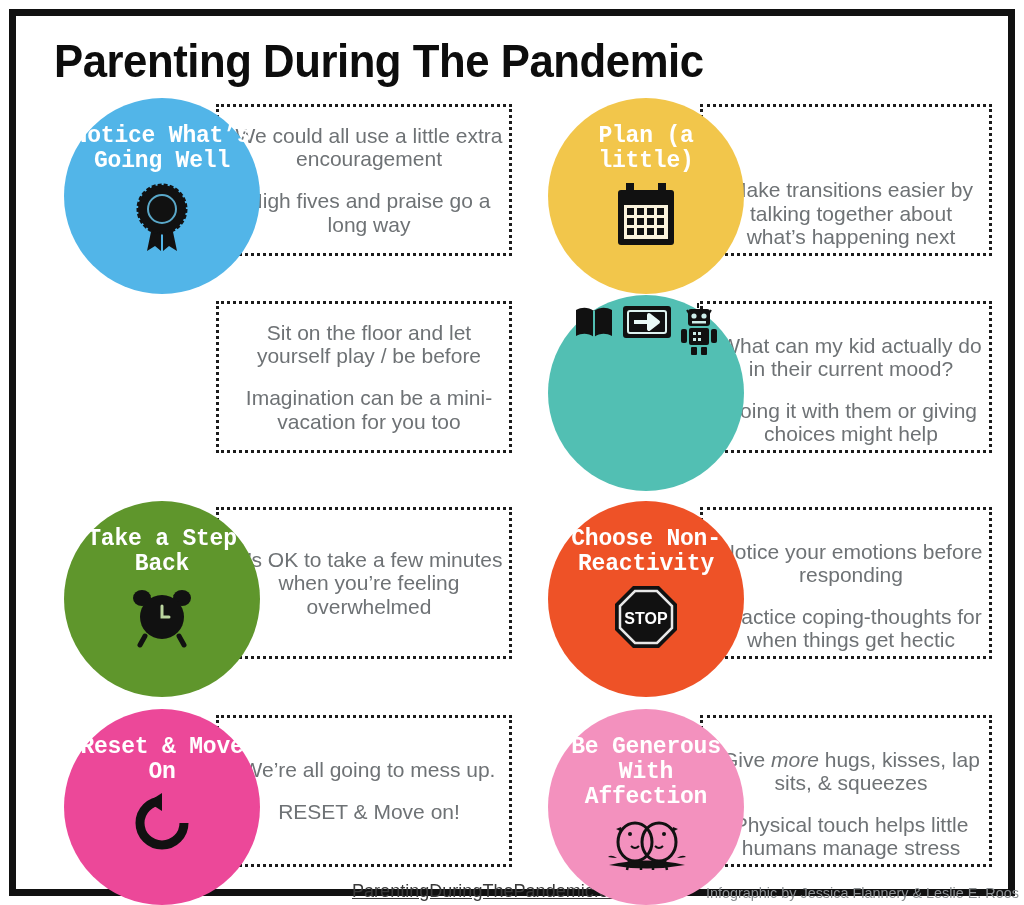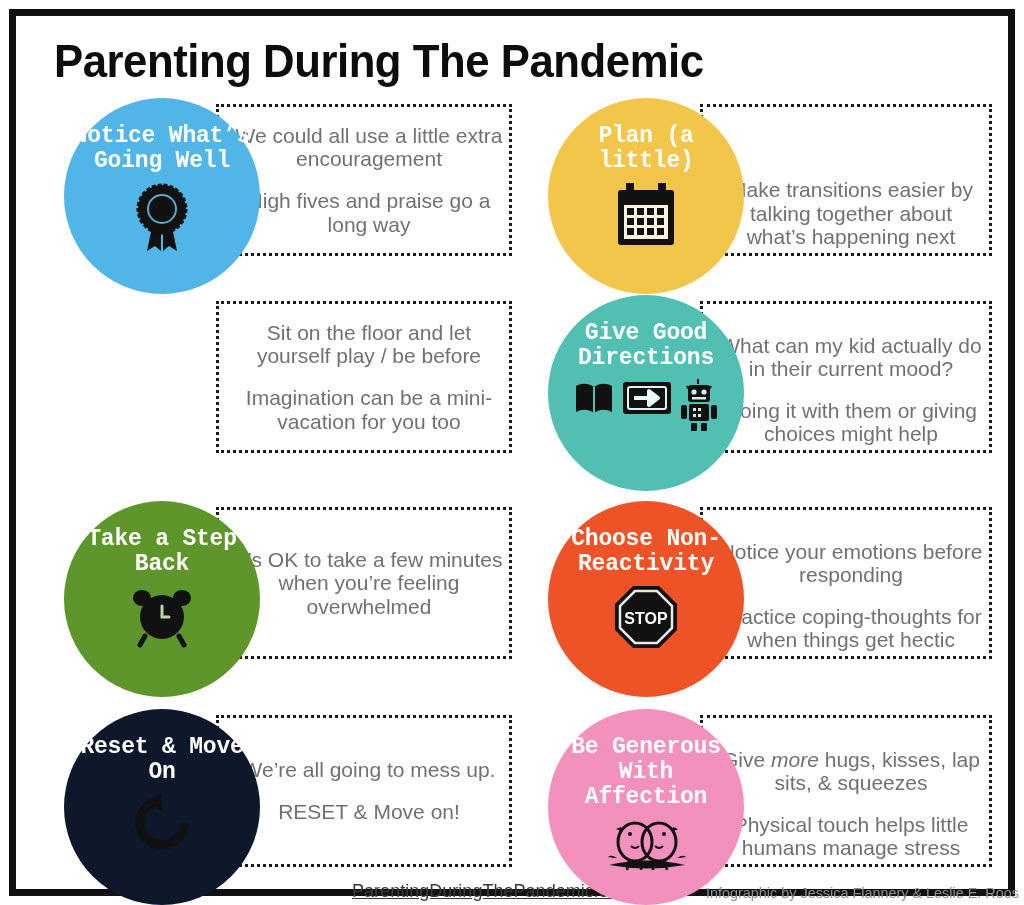--- a/index.html
+++ b/index.html
@@ -192,21 +192,20 @@
         <p>Imagination can be a mini-vacation for you too</p>
       </div>
     </div>
 
     <div class="cell col-b row-2">
       <div class="dotbox">
         <p>What can my kid actually do in their current mood?</p>
         <p>Doing it with them or giving choices might help</p>
       </div>
       <div class="circle" style="background:#52bfb3">
-        <div class="ctitle">Give Good Directions</div>
         <div class="icon">
           <svg width="42" height="42" viewBox="0 0 42 42">
             <path d="M3 8 c6 -3 12 -3 18 1 l0 26 c-6 -4 -12 -4 -18 -1 Z" fill="#111"></path>
             <path d="M39 8 c-6 -3 -12 -3 -18 1 l0 26 c6 -4 12 -4 18 -1 Z" fill="#111"></path>
             <path d="M21 9 l0 26" stroke="#52bfb3" stroke-width="2"></path>
           </svg>
           <svg width="52" height="40" viewBox="0 0 52 40">
             <rect x="2" y="4" width="48" height="32" rx="3" fill="#111"></rect>
             <rect x="7" y="9" width="38" height="22" rx="2" fill="none" stroke="#dff3f0" stroke-width="2"></rect>
             <path d="M13 20 l20 0 M28 13 l9 7 l-9 7 Z" stroke="#eafaf7" stroke-width="4" fill="#eafaf7" stroke-linejoin="round"></path>
@@ -266,21 +265,21 @@
           </svg>
         </div>
       </div>
     </div>
 
     <div class="cell col-a row-4">
       <div class="dotbox">
         <p>We’re all going to mess up.</p>
         <p>RESET &amp; Move on!</p>
       </div>
-      <div class="circle" style="background:#0f172a">
+      <div class="circle" style="background:#ec4899">
         <div class="ctitle">Reset &amp; Move On</div>
         <div class="icon">
           <svg width="62" height="62" viewBox="0 0 62 62">
             <path d="M31 9 a22 22 0 1 0 22 22" stroke="#111" stroke-width="9" fill="none" stroke-linecap="butt"></path>
             <polygon points="31,1 31,19 17,10" fill="#111"></polygon>
           </svg>
         </div>
       </div>
     </div>
 

